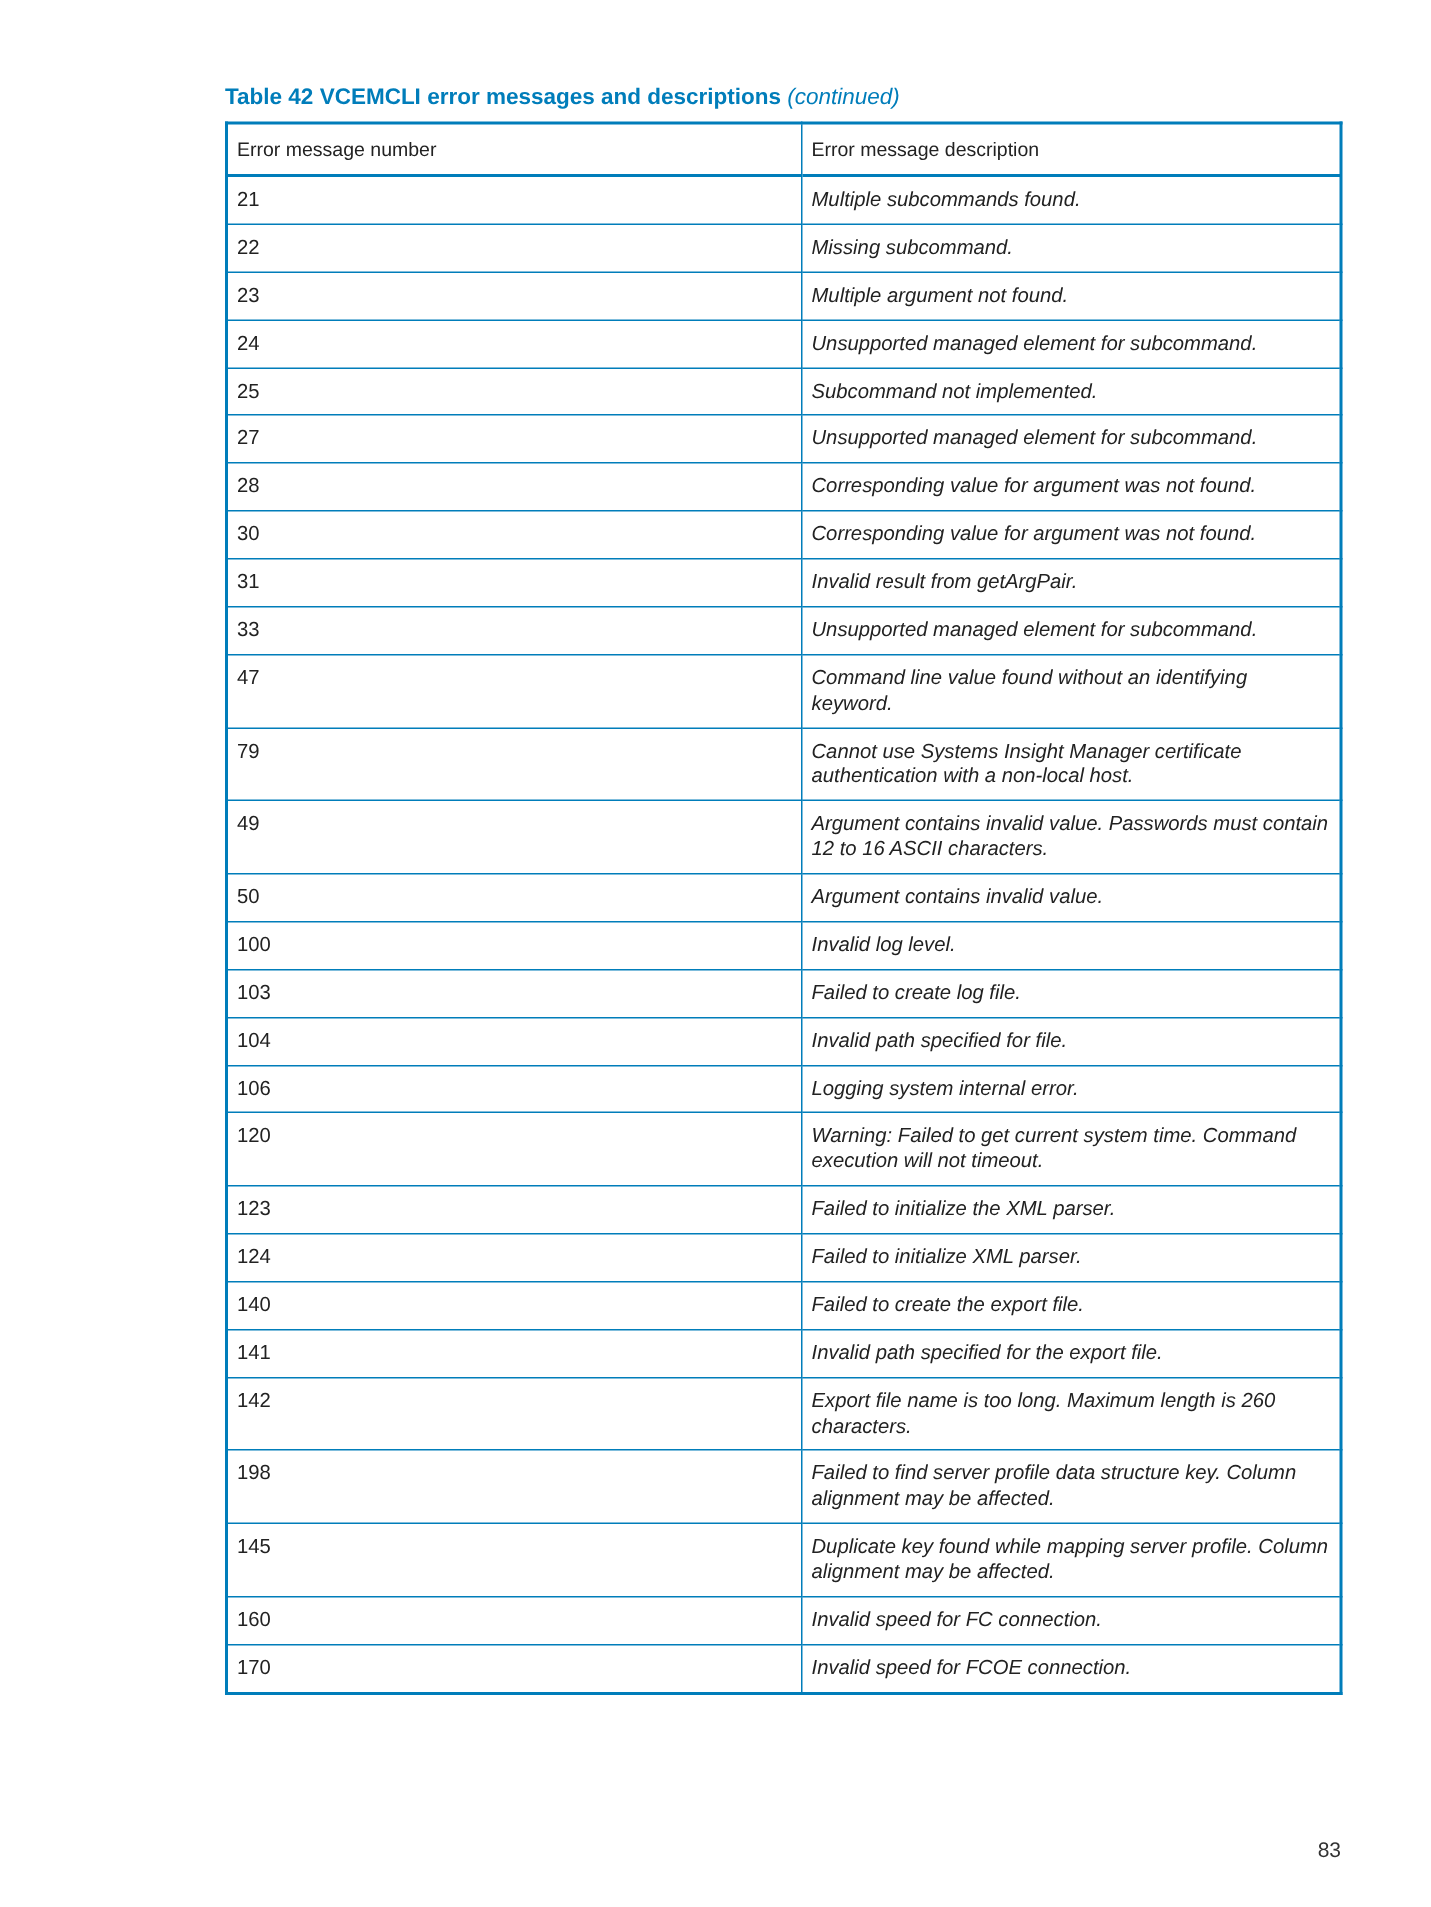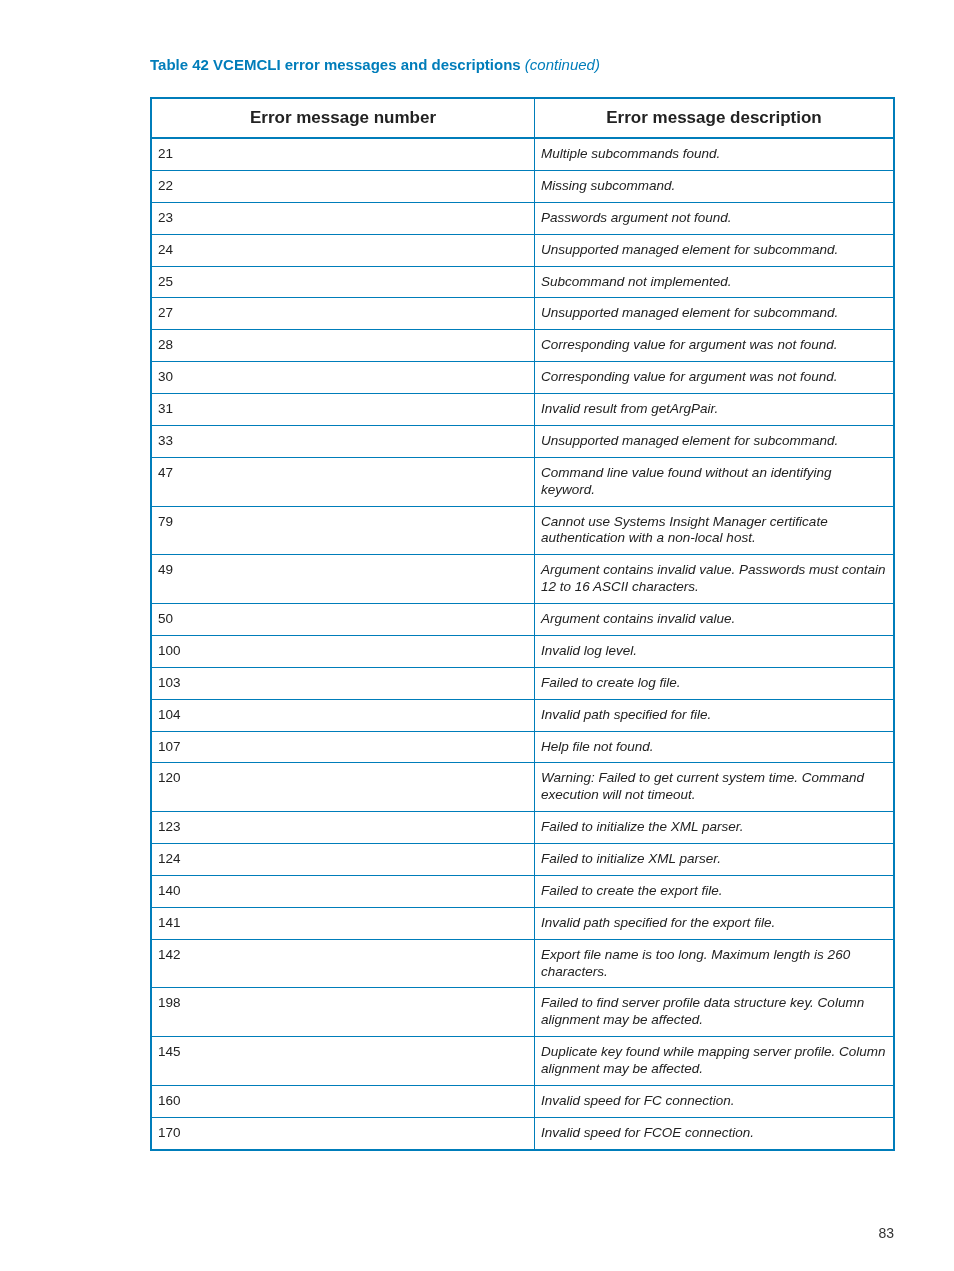--- a/index.html
+++ b/index.html
@@ -11,42 +11,42 @@
   }
   .page {
     width: 954px;
     min-height: 1271px;
     box-sizing: border-box;
     padding: 56px 60px 40px 150px;
     position: relative;
   }
   .table-title-line {
     font-size: 15px;
-    margin-bottom: 24px;
+    margin-bottom: 8px;
     color: #007dba;
   }
   .table-title-line .bold {
     font-weight: bold;
   }
   .table-title-line .cont {
     font-style: italic;
     font-weight: normal;
   }
   table.err-table {
     width: 745px;
     border-collapse: collapse;
     border-top: 2px solid #007dba;
     border-left: 2px solid #007dba;
     border-right: 2px solid #007dba;
     border-bottom: 2px solid #007dba;
   }
   table.err-table th {
-    text-align: center;
-    font-size: 17px;
-    font-weight: bold;
+    text-align: left;
+    font-size: 13px;
+    font-weight: normal;
     padding: 9px 6px 9px 6px;
     border-bottom: 2px solid #007dba;
     border-right: 1px solid #007dba;
     vertical-align: top;
   }
   table.err-table th:last-child {
     border-right: none;
   }
   table.err-table td {
     font-size: 13.5px;
@@ -95,21 +95,21 @@
         <tr>
           <td>21</td>
           <td>Multiple subcommands found.</td>
         </tr>
         <tr>
           <td>22</td>
           <td>Missing subcommand.</td>
         </tr>
         <tr>
           <td>23</td>
-          <td>Passwords argument not found.</td>
+          <td>Multiple argument not found.</td>
         </tr>
         <tr>
           <td>24</td>
           <td>Unsupported managed element for subcommand.</td>
         </tr>
         <tr>
           <td>25</td>
           <td>Subcommand not implemented.</td>
         </tr>
         <tr>
@@ -154,22 +154,22 @@
         </tr>
         <tr>
           <td>103</td>
           <td>Failed to create log file.</td>
         </tr>
         <tr>
           <td>104</td>
           <td>Invalid path specified for file.</td>
         </tr>
         <tr>
-          <td>107</td>
-          <td>Help file not found.</td>
+          <td>106</td>
+          <td>Logging system internal error.</td>
         </tr>
         <tr>
           <td>120</td>
           <td>Warning: Failed to get current system time. Command execution will not timeout.</td>
         </tr>
         <tr>
           <td>123</td>
           <td>Failed to initialize the XML parser.</td>
         </tr>
         <tr>

